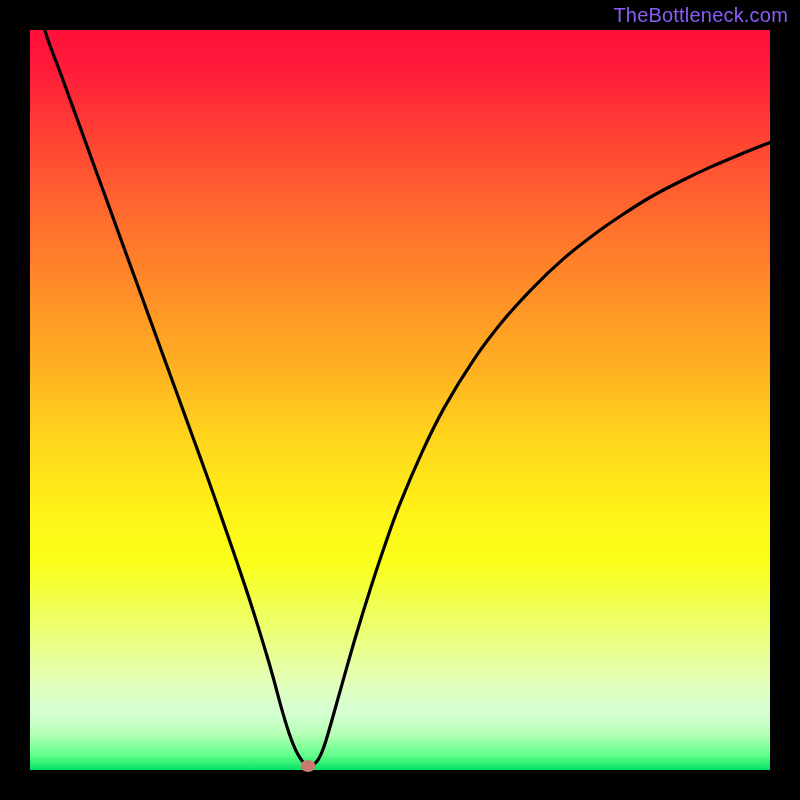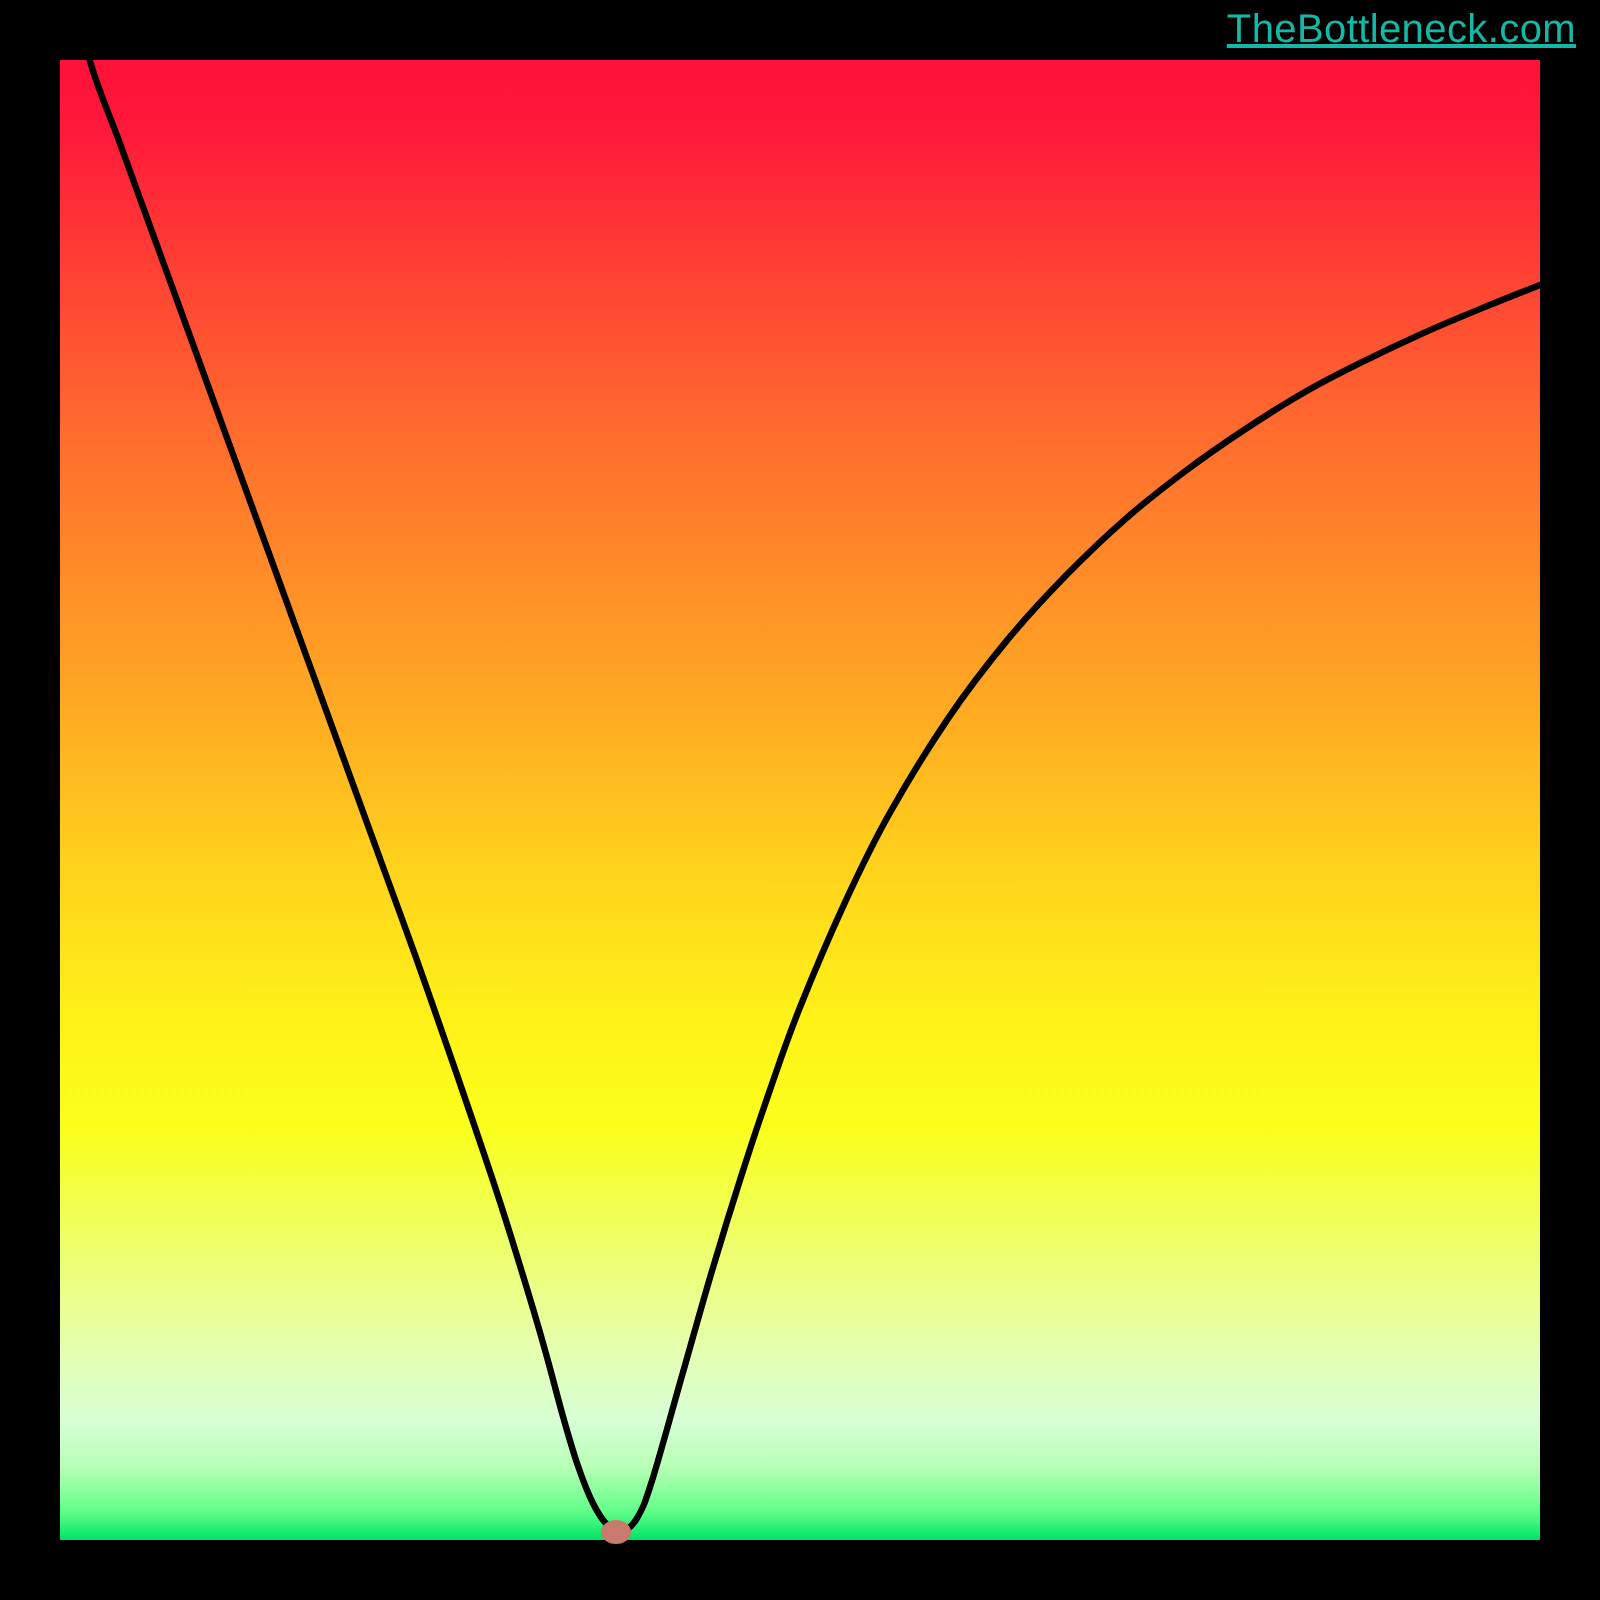--- a/index.html
+++ b/index.html
@@ -7,26 +7,25 @@
     width: 800px;
     height: 800px;
     background: #000;
     position: relative;
     font-family: Arial, Helvetica, sans-serif;
   }
   .watermark {
     position: absolute;
     top: 4px;
     right: 12px;
-    color: #14b8a6;
+    color: #8b5cf6;
     font-size: 20px;
     font-weight: 500;
     z-index: 10;
     letter-spacing: 0.2px;
-    text-decoration: underline;
   }
   .plot-area {
     position: absolute;
     left: 30px;
     top: 30px;
     width: 740px;
     height: 740px;
     background: linear-gradient(to bottom,
       #ff1038 0%,
       #ff1a3a 5%,

